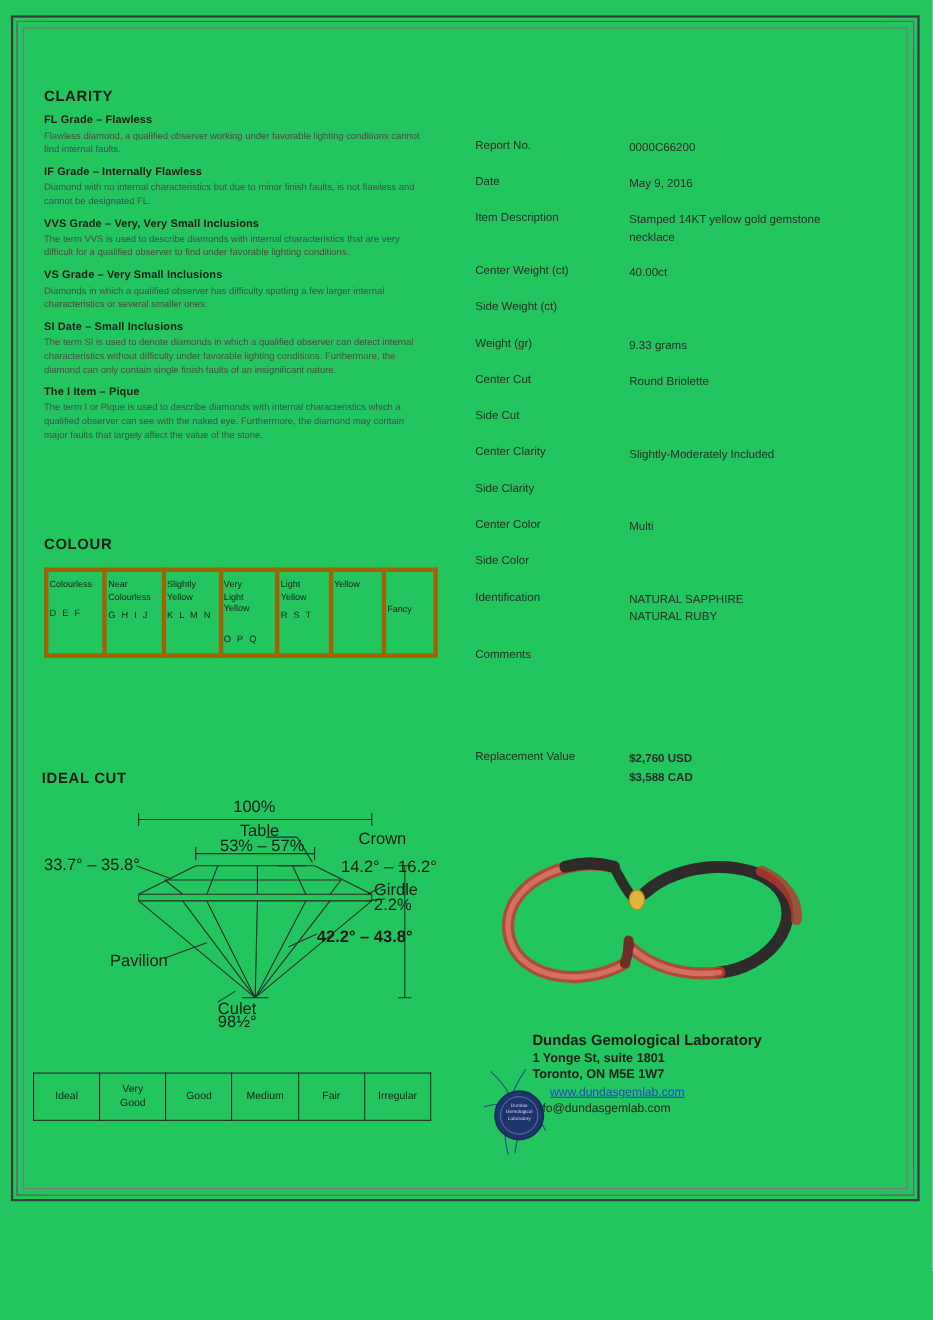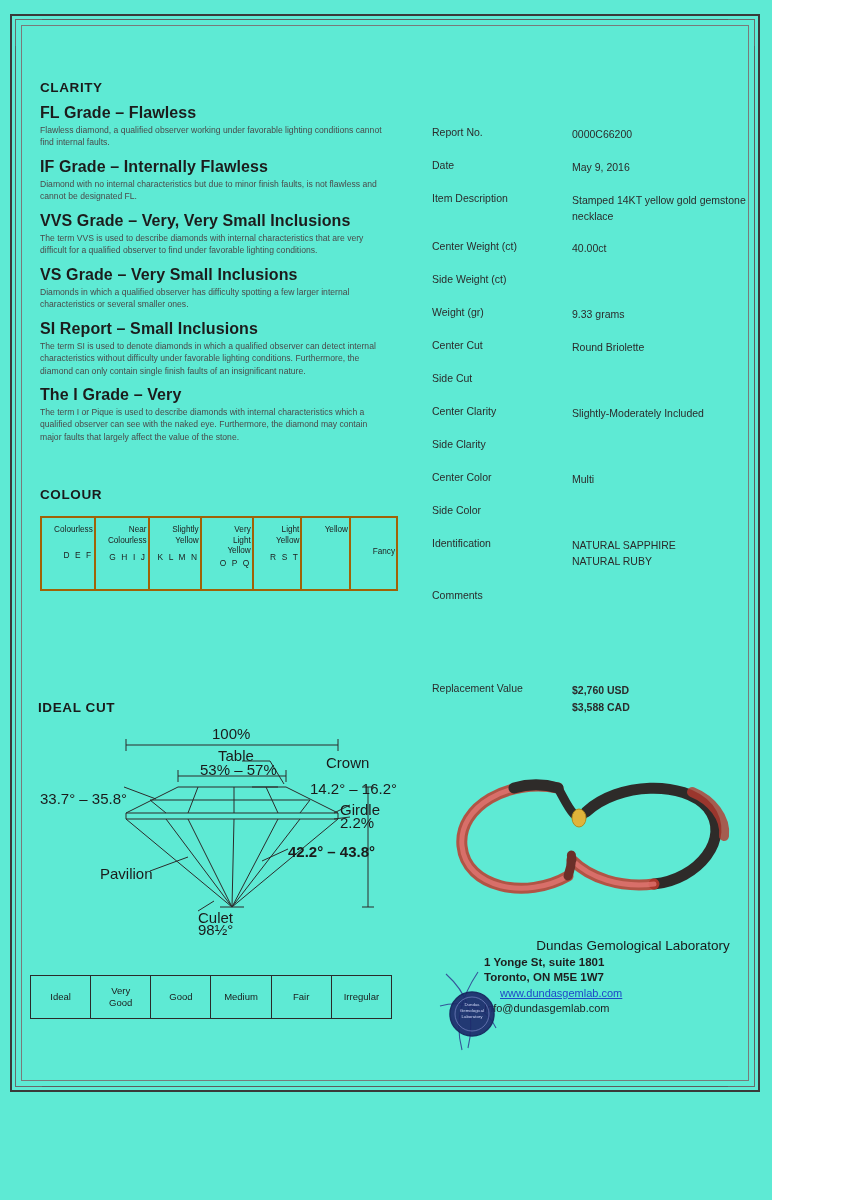--- a/index.html
+++ b/index.html
@@ -2,23 +2,23 @@
 <html><head>
 <meta charset="utf-8">
 <style>
   html, body {
     margin: 0;
     padding: 0;
     background: #ffffff;
   }
   .page {
     position: relative;
-    width: 772px;
+    width: 848px;
     height: 1200px;
-    background: #5eead4;
+    background: #22c55e;
     font-family: "Liberation Sans", sans-serif;
     color: #111;
     overflow: hidden;
   }
   
   .frame-outer {
     position: absolute;
     left: 10px; top: 14px; right: 12px; bottom: 108px;
     border: 2px solid #3a3a3a;
   }
@@ -57,21 +57,21 @@
     position: absolute;
     left: 432px;
     top: 126px;
     width: 360px;
   }
   
   .grade {
     margin-top: 9px;
   }
   .grade-head {
-    font-size: 16px;
+    font-size: 10px;
     font-weight: 700;
     color: #1c1c1c;
     letter-spacing: 0.1px;
   }
   .grade-body {
     font-size: 8.6px;
     line-height: 1.45;
     color: #4a4a4a;
     margin-top: 2px;
     max-width: 345px;
@@ -101,22 +101,22 @@
     top: 487px;
     width: 360px;
   }
   .colour-table {
     margin-top: 14px;
     border-collapse: collapse;
     width: 358px;
     table-layout: fixed;
   }
   .colour-table td {
-    border: 2px solid #a16207;
-    text-align: right;
+    border: 4px solid #a16207;
+    text-align: left;
     vertical-align: top;
     padding: 7px 1px 8px 1px;
     height: 56px;
   }
   .ct-name {
     font-size: 8.2px;
     line-height: 1.3;
     color: #1d1d1d;
     display: block;
   }
@@ -190,24 +190,23 @@
 
   
   .lab {
     position: absolute;
     left: 432px;
     top: 938px;
     width: 350px;
   }
   .lab-name {
     font-size: 13.5px;
-    font-weight: 400;
+    font-weight: 700;
     color: #1a1a1a;
     margin-left: 52px;
-    text-align: center;
   }
   .lab-line {
     font-size: 11.5px;
     font-weight: 700;
     color: #1e1e1e;
     margin-left: 52px;
     margin-top: 3px;
   }
   .lab-link {
     font-size: 11px;
@@ -257,25 +256,25 @@
     </div>
     <div class="grade">
       <div class="grade-head">VVS Grade – Very, Very Small Inclusions</div>
       <div class="grade-body">The term VVS is used to describe diamonds with internal characteristics that are very difficult for a qualified observer to find under favorable lighting conditions.</div>
     </div>
     <div class="grade">
       <div class="grade-head">VS Grade – Very Small Inclusions</div>
       <div class="grade-body">Diamonds in which a qualified observer has difficulty spotting a few larger internal characteristics or several smaller ones.</div>
     </div>
     <div class="grade">
-      <div class="grade-head">SI Report – Small Inclusions</div>
+      <div class="grade-head">SI Date – Small Inclusions</div>
       <div class="grade-body">The term SI is used to denote diamonds in which a qualified observer can detect internal characteristics without difficulty under favorable lighting conditions. Furthermore, the diamond can only contain single finish faults of an insignificant nature.</div>
     </div>
     <div class="grade">
-      <div class="grade-head">The I Grade – Very</div>
+      <div class="grade-head">The I Item – Pique</div>
       <div class="grade-body">The term I or Pique is used to describe diamonds with internal characteristics which a qualified observer can see with the naked eye. Furthermore, the diamond may contain major faults that largely affect the value of the stone.</div>
     </div>
   </div>
 
   <div class="colour-wrap">
     <div class="section-title">COLOUR</div>
     <table class="colour-table">
       <tbody>
           <tr>
         <td style="width:14.5%">
@@ -285,21 +284,21 @@
         <td style="width:14.5%">
           <span class="ct-name">Near<br>Colourless</span>
           <span class="ct-letters low">G H I J</span>
         </td>
         <td style="width:14%">
           <span class="ct-name">Slightly<br>Yellow</span>
           <span class="ct-letters low">K L M N</span>
         </td>
         <td style="width:14%">
           <span class="ct-name">Very<br>Light<br>Yellow</span>
-          <span class="ct-letters" style="margin-top:1px">O P Q</span>
+          <span class="ct-letters" style="margin-top:17px">O P Q</span>
         </td>
         <td style="width:13%">
           <span class="ct-name">Light<br>Yellow</span>
           <span class="ct-letters low">R S T</span>
         </td>
         <td style="width:13%">
           <span class="ct-name">Yellow</span>
           <span class="ct-letters" style="margin-top:14px"></span>
         </td>
         <td style="width:12.5%">
@@ -365,21 +364,21 @@
           <line x1="296" y1="98" x2="312" y2="96"></line>
           <line x1="112" y1="150" x2="150" y2="136"></line>
           <line x1="176" y1="180" x2="160" y2="190"></line>
           <line x1="250" y1="128" x2="224" y2="140"></line>
         </g>
       </svg>
       <div class="dlabel" style="left:174px; top:4px;">100%</div>
       <div class="dlabel" style="left:180px; top:26px;">Table</div>
       <div class="dlabel" style="left:162px; top:40px;text-align:center;">53% – 57%</div>
       <div class="dlabel" style="left:288px; top:33px;">Crown</div>
-      <div class="dlabel" style="left:2px; top:69px;text-align:center;">33.7° – 35.8°</div>
+      <div class="dlabel" style="left:2px; top:57px;text-align:center;">33.7° – 35.8°</div>
       <div class="dlabel" style="left:272px; top:59px;">14.2° – 16.2°</div>
       <div class="dlabel" style="left:302px; top:80px;">Girdle</div>
       <div class="dlabel" style="left:302px; top:93px;">2.2%</div>
       <div class="dlabel" style="left:250px; top:122px;font-weight:bold;">42.2° – 43.8°</div>
       <div class="dlabel" style="left:62px; top:144px;">Pavilion</div>
       <div class="dlabel" style="left:160px; top:188px;">Culet</div>
       <div class="dlabel" style="left:160px; top:200px;">98½°</div>
     </div>
   </div>
 

